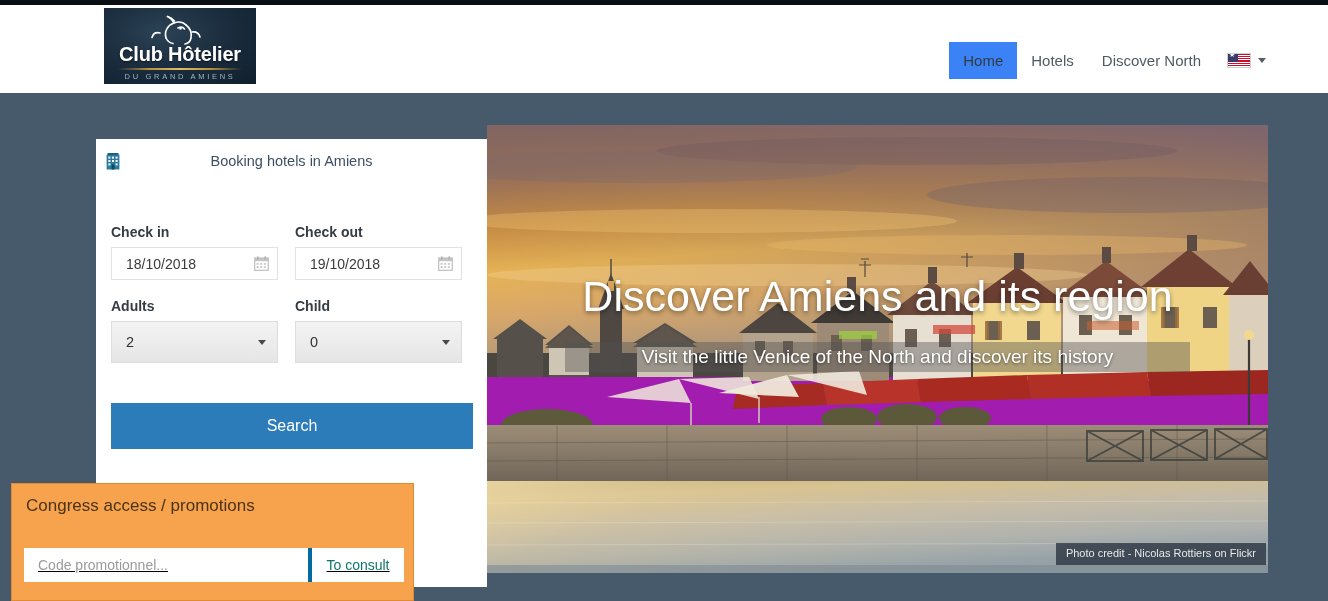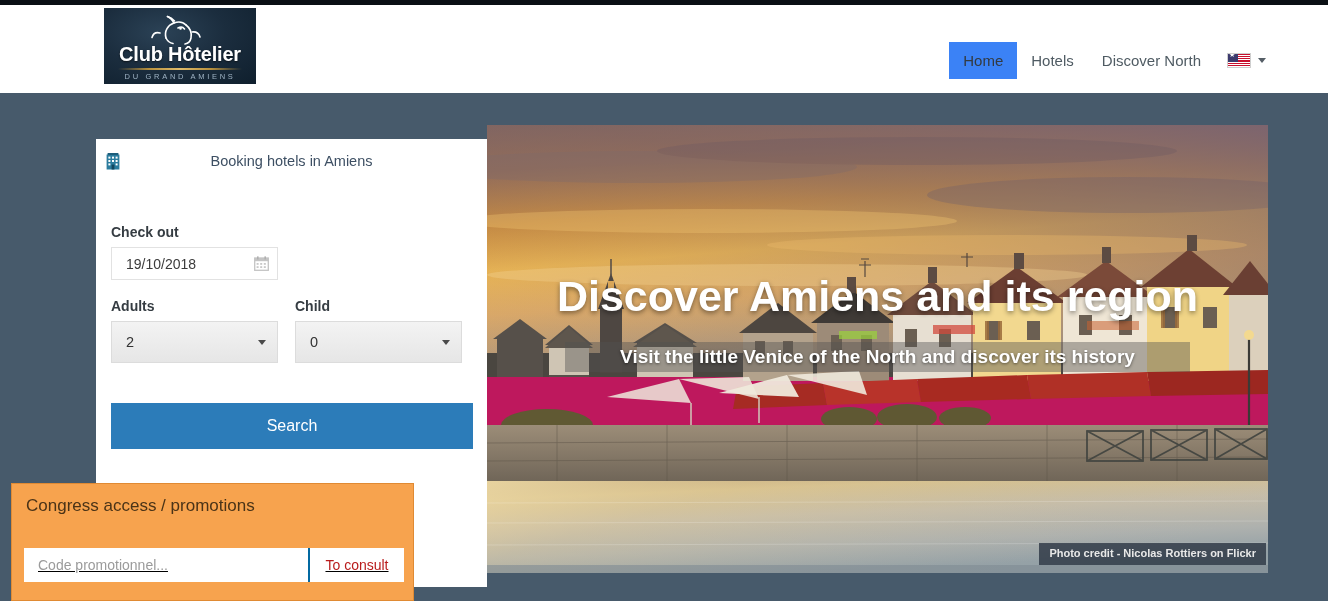--- a/index.html
+++ b/index.html
@@ -261,22 +261,21 @@
 
   
   .hero {
     position: absolute;
     left: 487px;
     top: 32px;
     width: 781px;
     height: 448px;
     overflow: hidden;
     z-index: 10;
-    background: #be185d;
-    font-weight: bold;
+    background: #a21caf;
   }
   .hero svg { display: block; }
   .hero-title {
     position: absolute;
     left: 0; top: 148px;
     width: 781px;
     text-align: center;
     color: #ffffff;
     font-size: 43px;
     line-height: 1.1;
@@ -351,24 +350,24 @@
     color: #333;
     padding: 0 14px;
     outline: none;
   }
   .promo-input::placeholder { color: #9b9b9b; }
   .promo-consult {
     width: 96px;
     height: 34px;
     background: #ffffff;
     border: none;
-    border-left: 2px solid #0369a1;
+    border-left: 4px solid #0369a1;
     font-size: 14px;
     font-family: "Liberation Sans", sans-serif;
-    color: #b91c1c;
+    color: #0f766e;
     cursor: pointer;
     line-height: 1;
   }
 </style>
 </head>
 <body>
 
 <div id="page">
 
   <div class="top-strip"></div>
@@ -627,20 +626,40 @@
             <rect x="2.4" y="10.4" width="2" height="2"></rect>
               <rect x="9.6" y="10.4" width="2" height="2"></rect>
           </g>
           <rect x="5.6" y="11.6" width="2.8" height="4.9" fill="#12465e"></rect>
         </svg>
         <div class="booking-title">Booking hotels in Amiens</div>
       </div>
 
       <div class="field-row" style="top:85px;">
         <div class="field">
+          <span class="field-label">Check in</span>
+          <div class="date-input">
+            <span class="val">18/10/2018</span>
+            <svg class="cal-icon" viewBox="0 0 15 15">
+              <rect x="0.7" y="2" width="13.6" height="12.3" fill="none" stroke="#c4c4c4" stroke-width="1.3"></rect>
+              <rect x="0.7" y="2" width="13.6" height="3.2" fill="#c4c4c4"></rect>
+              <rect x="3" y="0.4" width="1.6" height="3" fill="#b0b0b0"></rect>
+              <rect x="10.4" y="0.4" width="1.6" height="3" fill="#b0b0b0"></rect>
+              <g fill="#c8c8c8">
+                <rect x="2.6" y="7" width="2" height="1.8"></rect>
+                  <rect x="6.2" y="7" width="2" height="1.8"></rect>
+                  <rect x="9.8" y="7" width="2" height="1.8"></rect>
+                <rect x="2.6" y="10.2" width="2" height="1.8"></rect>
+                  <rect x="6.2" y="10.2" width="2" height="1.8"></rect>
+                  <rect x="9.8" y="10.2" width="2" height="1.8"></rect>
+              </g>
+            </svg>
+          </div>
+        </div>
+        <div class="field">
           <span class="field-label">Check out</span>
           <div class="date-input">
             <span class="val">19/10/2018</span>
             <svg class="cal-icon" viewBox="0 0 15 15">
               <rect x="0.7" y="2" width="13.6" height="12.3" fill="none" stroke="#c4c4c4" stroke-width="1.3"></rect>
               <rect x="0.7" y="2" width="13.6" height="3.2" fill="#c4c4c4"></rect>
               <rect x="3" y="0.4" width="1.6" height="3" fill="#b0b0b0"></rect>
               <rect x="10.4" y="0.4" width="1.6" height="3" fill="#b0b0b0"></rect>
               <g fill="#c8c8c8">
                 <rect x="2.6" y="7" width="2" height="1.8"></rect>

